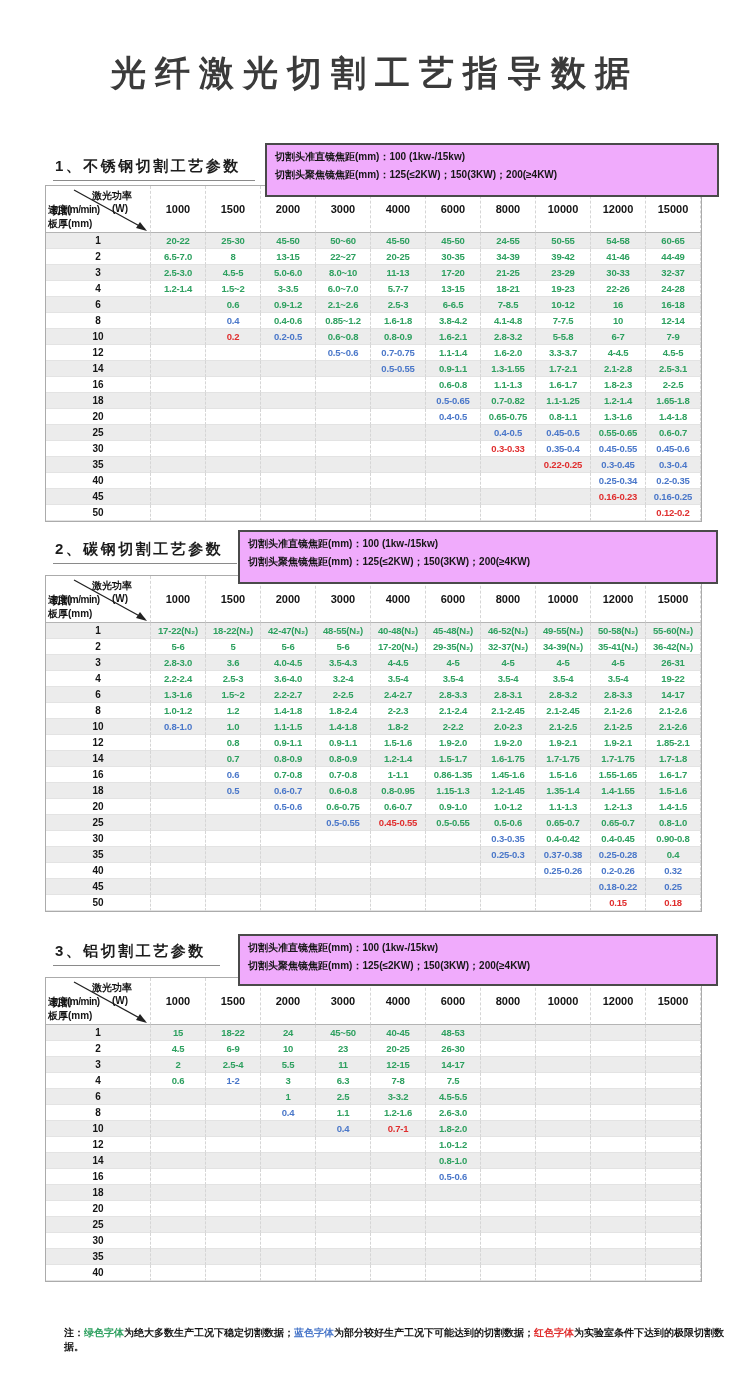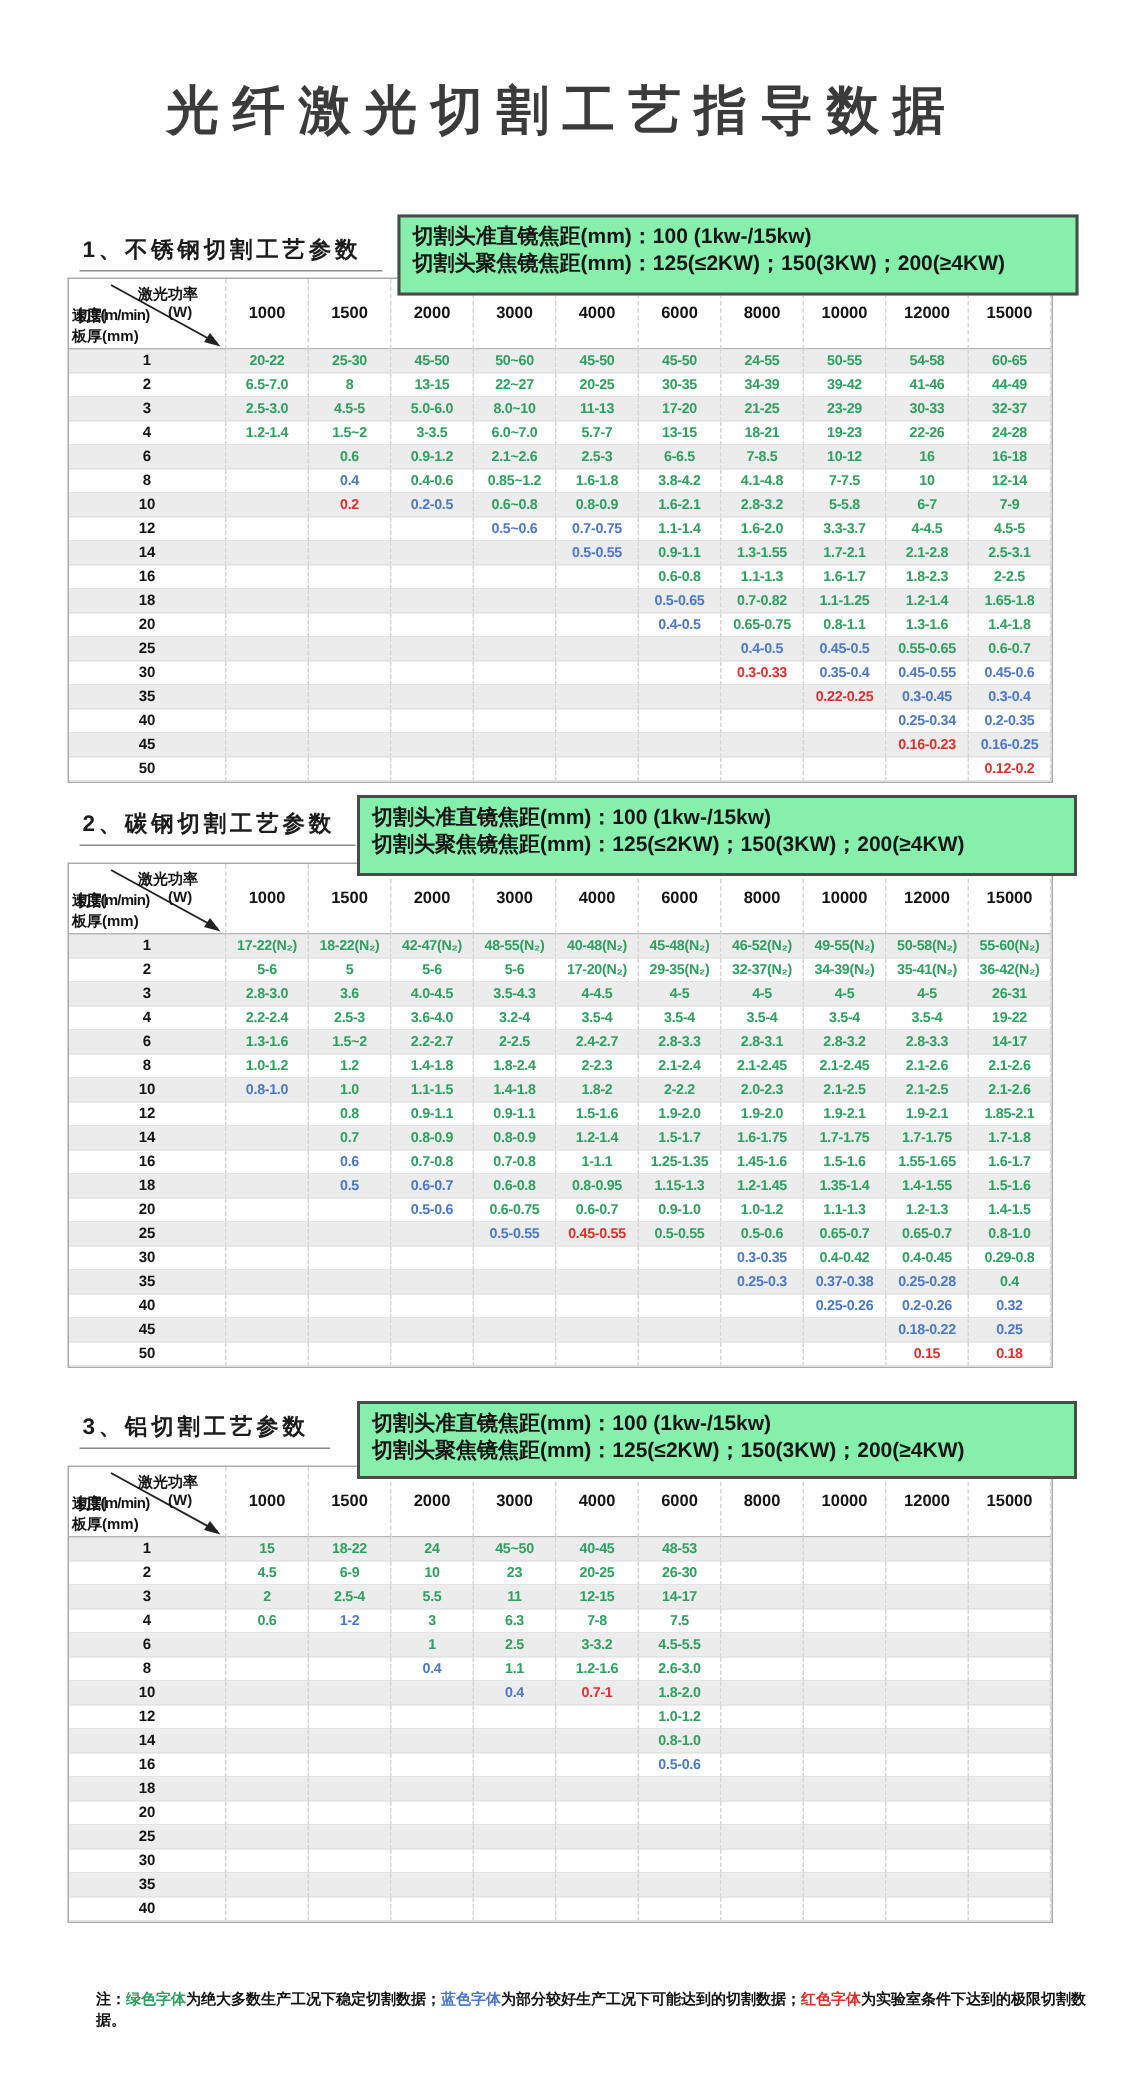--- a/index.html
+++ b/index.html
@@ -13,22 +13,22 @@
   }
   .block{position:absolute;left:45px;width:655px;}
   #block1{top:145px;height:378px;}
   #block2{top:528px;height:386px;}
   #block3{top:930px;height:354px;}
   .tbl-title{
     position:absolute;left:8px;top:12px;font-size:15px;font-weight:bold;color:#1c1c1c;
     letter-spacing:2.5px;border-bottom:1px solid #8a8a8a;padding:0 14px 4px 2px;white-space:nowrap;
   }
   .info{
-    position:absolute;border:2px solid #4a4a4a;background:#86efac;z-index:3;
-    font-size:14px;font-weight:bold;color:#161616;padding:3px 8px;line-height:18px;white-space:nowrap;
+    position:absolute;border:2px solid #4a4a4a;background:#f0abfc;z-index:3;
+    font-size:10px;font-weight:bold;color:#161616;padding:3px 8px;line-height:18px;white-space:nowrap;
   }
   #block1 .info{left:220px;top:-2px;width:434px;height:44px;}
   #block2 .info{left:193px;top:2px;width:460px;height:44px;}
   #block3 .info{left:193px;top:4px;width:460px;height:42px;}
   .grid{
     position:absolute;left:0;display:grid;grid-template-columns:105px repeat(10,55px);
     border:1px solid #ababab;background:#fff;
   }
   #block1 .grid{top:40px;}
   #block2 .grid{top:47px;}
@@ -414,21 +414,21 @@
       <div class="cell dcell odd" style="color: rgb(45, 160, 95);">1.6-1.75</div>
       <div class="cell dcell odd" style="color: rgb(45, 160, 95);">1.7-1.75</div>
       <div class="cell dcell odd" style="color: rgb(45, 160, 95);">1.7-1.75</div>
       <div class="cell dcell odd" style="color: rgb(45, 160, 95);">1.7-1.8</div>
       <div class="cell rlabel">16</div>
       <div class="cell dcell"></div>
       <div class="cell dcell" style="color: rgb(74, 119, 201);">0.6</div>
       <div class="cell dcell" style="color: rgb(45, 160, 95);">0.7-0.8</div>
       <div class="cell dcell" style="color: rgb(45, 160, 95);">0.7-0.8</div>
       <div class="cell dcell" style="color: rgb(45, 160, 95);">1-1.1</div>
-      <div class="cell dcell" style="color: rgb(45, 160, 95);">1.25-1.35</div>
+      <div class="cell dcell" style="color: rgb(45, 160, 95);">0.86-1.35</div>
       <div class="cell dcell" style="color: rgb(45, 160, 95);">1.45-1.6</div>
       <div class="cell dcell" style="color: rgb(45, 160, 95);">1.5-1.6</div>
       <div class="cell dcell" style="color: rgb(45, 160, 95);">1.55-1.65</div>
       <div class="cell dcell" style="color: rgb(45, 160, 95);">1.6-1.7</div>
       <div class="cell rlabel odd">18</div>
       <div class="cell dcell odd"></div>
       <div class="cell dcell odd" style="color: rgb(74, 119, 201);">0.5</div>
       <div class="cell dcell odd" style="color: rgb(74, 119, 201);">0.6-0.7</div>
       <div class="cell dcell odd" style="color: rgb(45, 160, 95);">0.6-0.8</div>
       <div class="cell dcell odd" style="color: rgb(45, 160, 95);">0.8-0.95</div>
@@ -462,21 +462,21 @@
       <div class="cell rlabel">30</div>
       <div class="cell dcell"></div>
       <div class="cell dcell"></div>
       <div class="cell dcell"></div>
       <div class="cell dcell"></div>
       <div class="cell dcell"></div>
       <div class="cell dcell"></div>
       <div class="cell dcell" style="color: rgb(74, 119, 201);">0.3-0.35</div>
       <div class="cell dcell" style="color: rgb(45, 160, 95);">0.4-0.42</div>
       <div class="cell dcell" style="color: rgb(45, 160, 95);">0.4-0.45</div>
-      <div class="cell dcell" style="color: rgb(45, 160, 95);">0.29-0.8</div>
+      <div class="cell dcell" style="color: rgb(45, 160, 95);">0.90-0.8</div>
       <div class="cell rlabel odd">35</div>
       <div class="cell dcell odd"></div>
       <div class="cell dcell odd"></div>
       <div class="cell dcell odd"></div>
       <div class="cell dcell odd"></div>
       <div class="cell dcell odd"></div>
       <div class="cell dcell odd"></div>
       <div class="cell dcell odd" style="color: rgb(74, 119, 201);">0.25-0.3</div>
       <div class="cell dcell odd" style="color: rgb(74, 119, 201);">0.37-0.38</div>
       <div class="cell dcell odd" style="color: rgb(74, 119, 201);">0.25-0.28</div>

